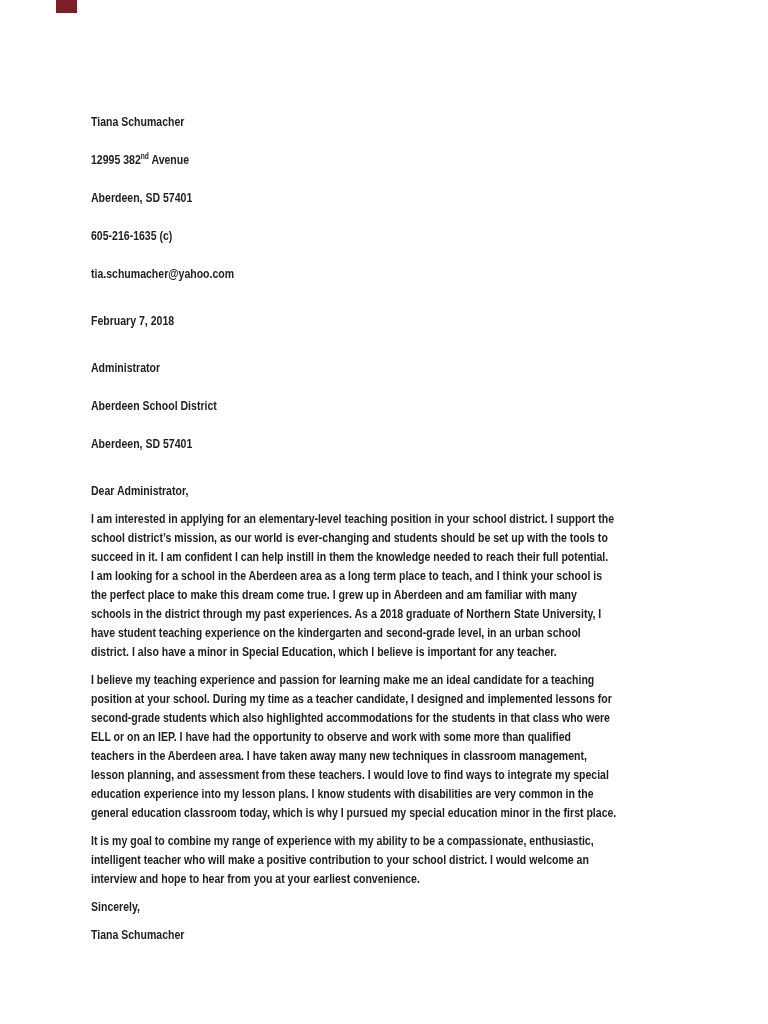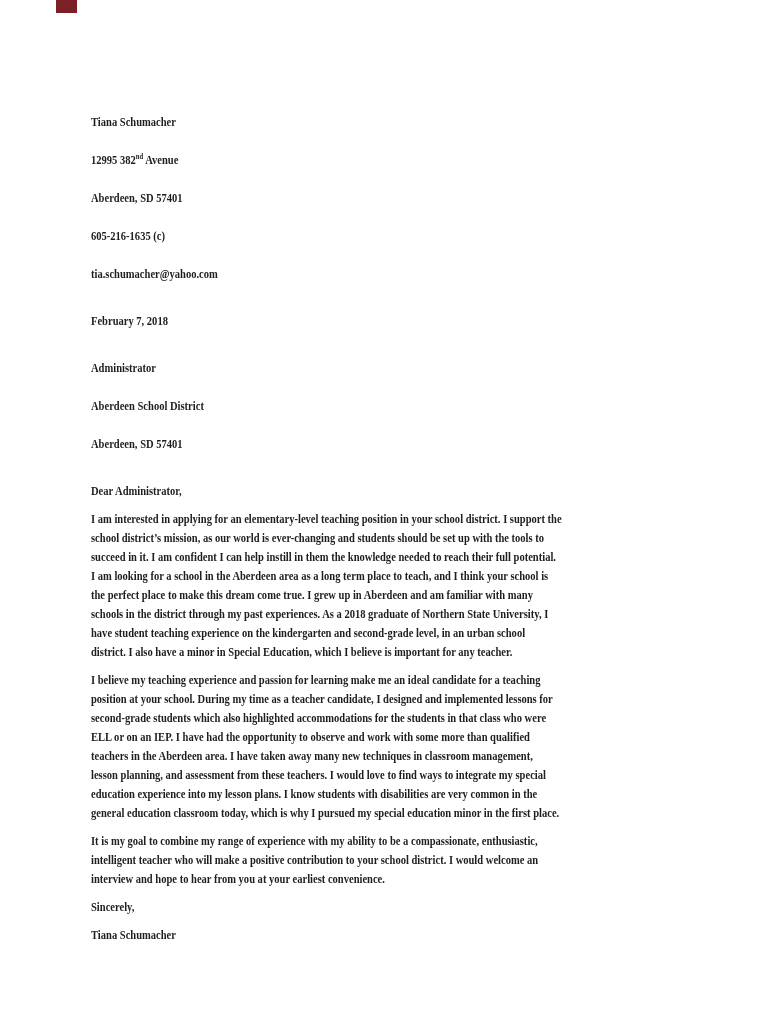--- a/index.html
+++ b/index.html
@@ -8,21 +8,21 @@
     width: 768px;
     height: 1024px;
     background: #ffffff;
     overflow: hidden;
   }
   .page {
     position: relative;
     width: 712px;
     height: 1024px;
     background: #ffffff;
-    font-family: Liberation Serif, serif;
+    font-family: Liberation Sans, sans-serif;
   }
   .artifact-mark {
     position: absolute;
     left: 56px;
     top: 0;
     width: 21px;
     height: 13px;
     background: #7b2125;
   }
   .letter {

